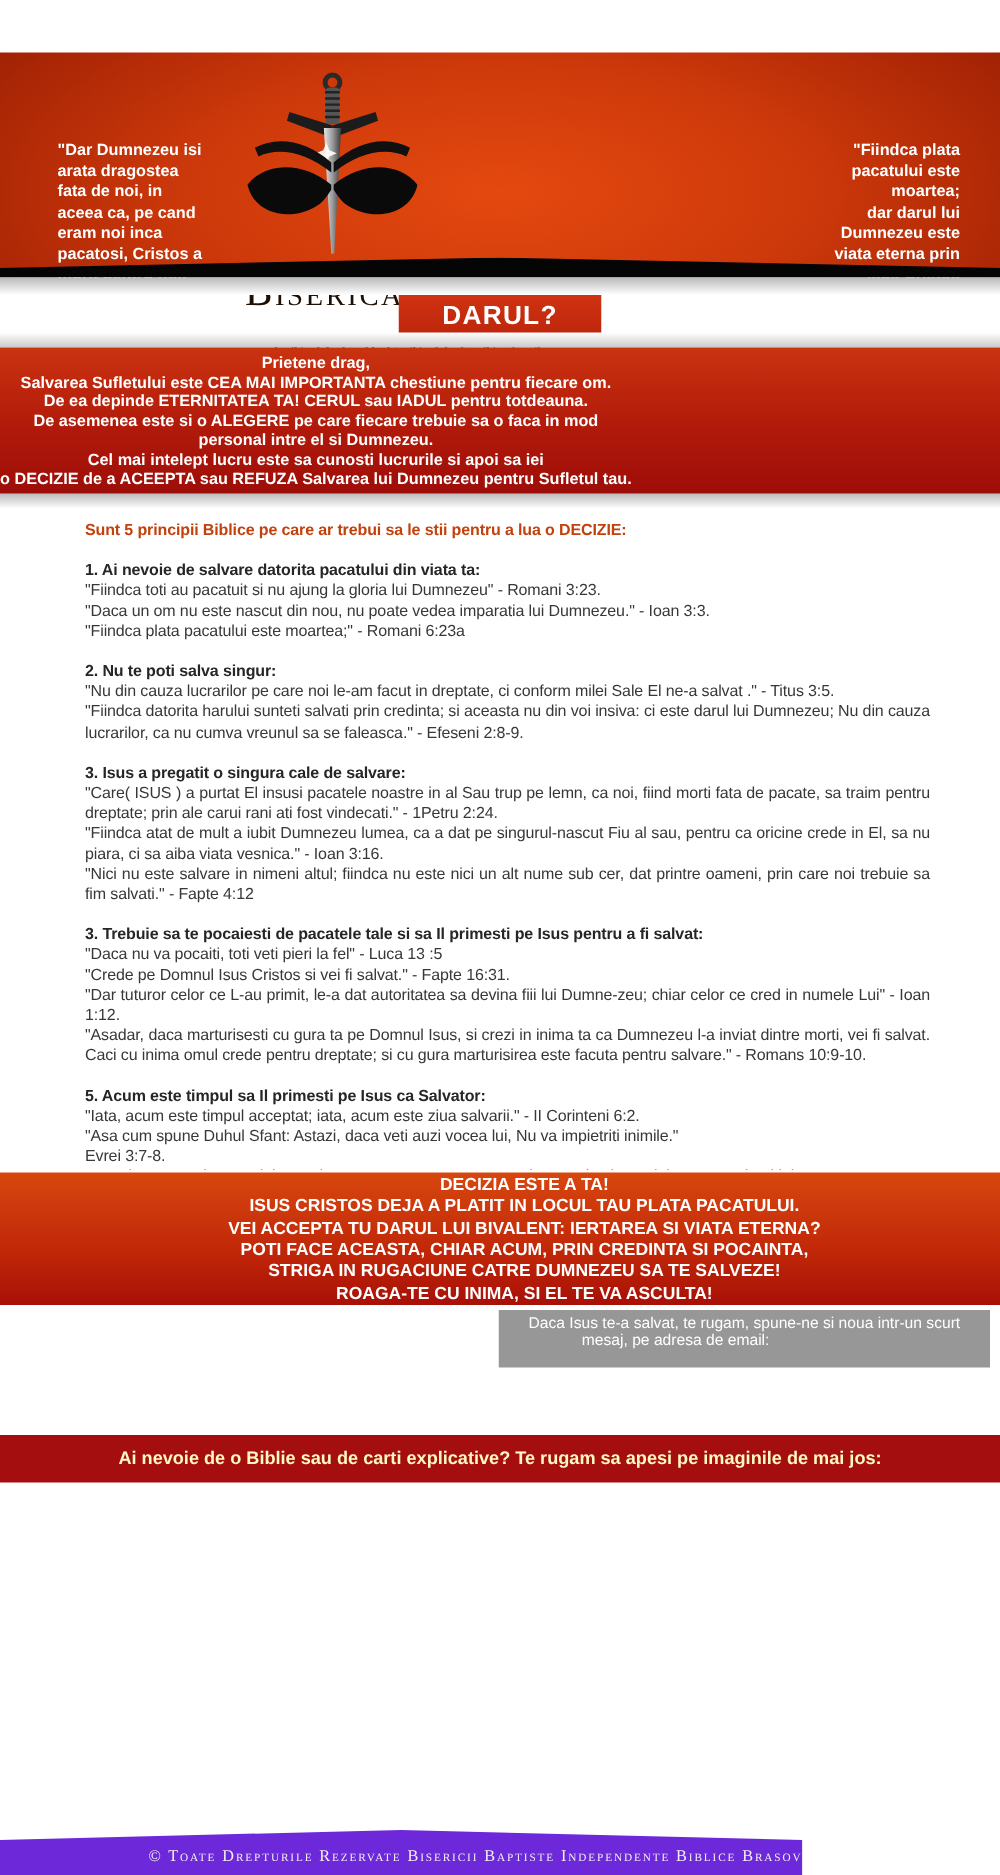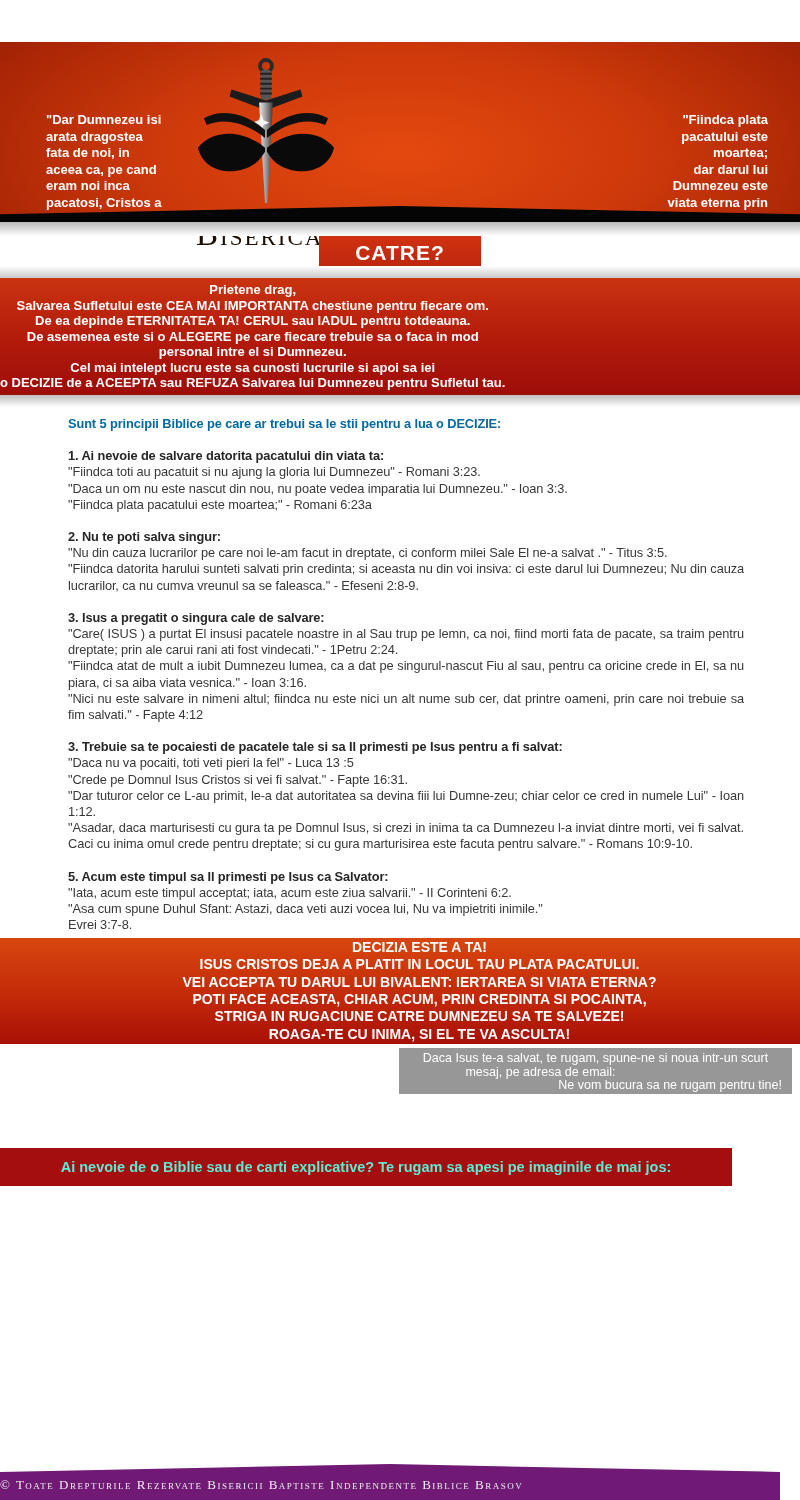--- a/index.html
+++ b/index.html
@@ -67,21 +67,21 @@
     position:absolute; top:395px; left:0; width:800px; height:12px;
     background:linear-gradient(#bdbdbd, #ffffff);
   }
 
   
   .body-text {
     position:absolute; top:416px; left:0; width:800px; height:520px;
     padding:0 56px 0 68px; overflow:hidden; color:#383838;
     font-size:12.8px; line-height:16.2px; letter-spacing:-0.1px;
   }
-  .body-title { font-weight:bold; color:#0369a1; margin-bottom:16px; }
+  .body-title { font-weight:bold; color:#c2410c; margin-bottom:16px; }
   .section { margin-bottom:16px; }
   .section-heading { font-weight:bold; color:#262626; }
   .section-body { white-space:pre-line; text-align:justify; }
 
   
   .decision-box {
     position:absolute; top:938px; left:0; width:800px; height:106px;
     background:linear-gradient(#d8470f 0%, #c02708 60%, #a81007 100%);
     display:flex; align-items:center; justify-content:center;padding-left:39px;
   }
@@ -95,31 +95,31 @@
     position:absolute; top:1048px; right:8px; width:393px; height:46px;
     background:#979797; color:#ffffff; font-weight:normal; font-size:12.5px;
     line-height:13.5px; padding:4px 6px;
   }
   .email-line1 { text-align:center; }
   .email-line2 { text-align:center; padding-right:110px; }
   .email-line3 { text-align:right; padding-right:4px; }
 
   
   .bible-banner {
-    position:absolute; top:1148px; left:0; width:732px; height:38px;
-    background:#a40e0e; color:#5eead4; font-weight:bold; font-size:14.5px;
+    position:absolute; top:1148px; left:0; width:800px; height:38px;
+    background:#a40e0e; color:#fef9c3; font-weight:bold; font-size:14.5px;
     text-align:center; line-height:38px;
   }
 
   
   .footer {
-    position:absolute; bottom:0; left:0; width:780px; height:36px;
-    background:#701a75;
+    position:absolute; bottom:0; left:0; width:642px; height:36px;
+    background:#6d28d9;
     clip-path:polygon(0 22%, 50% 0, 100% 22%, 100% 100%, 0 100%);
-    display:flex; align-items:flex-end; justify-content:flex-start;
+    display:flex; align-items:flex-end; justify-content:flex-end;
   }
   .footer-text {
     color:#efefef; font-family:"Liberation Serif", serif;
     font-variant:small-caps; font-size:13px; letter-spacing:1.5px;
     padding-bottom:7px;
   }
 </style>
 </head>
 <body>
 
@@ -176,21 +176,21 @@
         <div class="logo-line1">Biserica Baptistă</div>
         <div class="logo-line2">INDEPENDENTĂ</div>
         <div class="logo-line3">Biblică</div>
       </div>
     </div>
 
     <div class="header-black-edge"></div>
   </div>
   <div class="header-shadow"></div>
 
-  <div class="salvat-btn">CATRE?</div>
+  <div class="salvat-btn">DARUL?</div>
   <div class="pre-intro-shadow"></div>
 
   <div class="intro-box">
     <div class="intro-text">Prietene drag,
 Salvarea Sufletului este CEA MAI IMPORTANTA chestiune pentru fiecare om.
 De ea depinde ETERNITATEA TA! CERUL sau IADUL pentru totdeauna.
 De asemenea este si o ALEGERE pe care fiecare trebuie sa o faca in mod
 personal intre el si Dumnezeu.
 Cel mai intelept lucru este sa cunosti lucrurile si apoi sa iei
 o DECIZIE de a ACEEPTA sau REFUZA Salvarea lui Dumnezeu pentru Sufletul tau.</div>
@@ -238,21 +238,20 @@
 ISUS CRISTOS DEJA A PLATIT IN LOCUL TAU PLATA PACATULUI.
 VEI ACCEPTA TU DARUL LUI BIVALENT: IERTAREA SI VIATA ETERNA?
 POTI FACE ACEASTA, CHIAR ACUM, PRIN CREDINTA SI POCAINTA,
 STRIGA IN RUGACIUNE CATRE DUMNEZEU SA TE SALVEZE!
 ROAGA-TE CU INIMA, SI EL TE VA ASCULTA!</div>
   </div>
 
   <div class="email-box">
     <div class="email-line1">Daca Isus te-a salvat, te rugam, spune-ne si noua intr-un scurt</div>
     <div class="email-line2">mesaj, pe adresa de email:</div>
-    <div class="email-line3">Ne vom bucura sa ne rugam pentru tine!</div>
   </div>
 
   <div class="bible-banner">Ai nevoie de o Biblie sau de carti explicative? Te rugam sa apesi pe imaginile de mai jos:</div>
 
   <div class="footer">
     <div class="footer-text">© Toate Drepturile Rezervate Bisericii Baptiste Independente Biblice Brasov</div>
   </div>
 
 </div>
 

